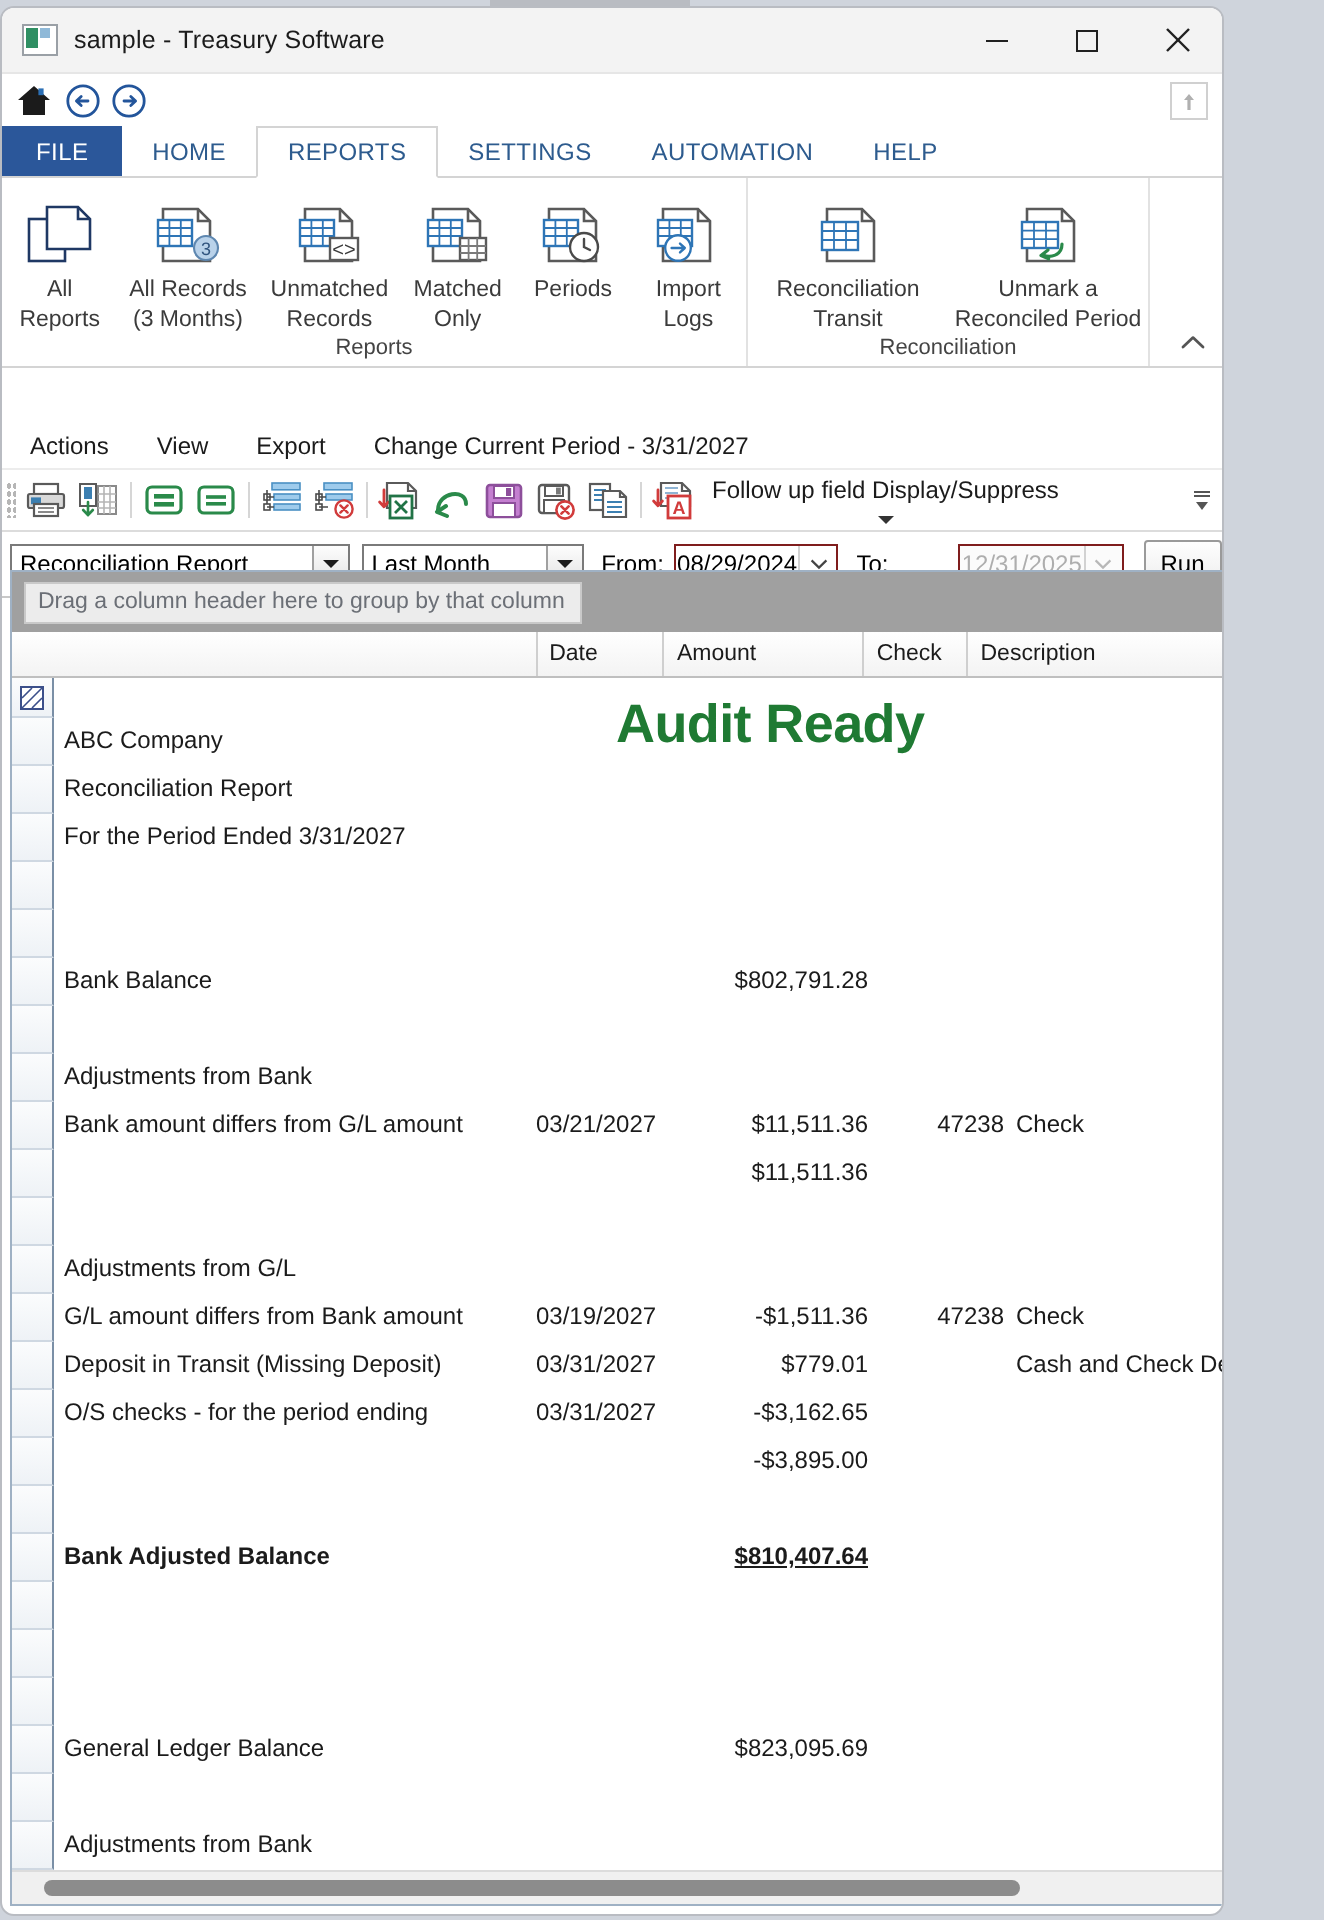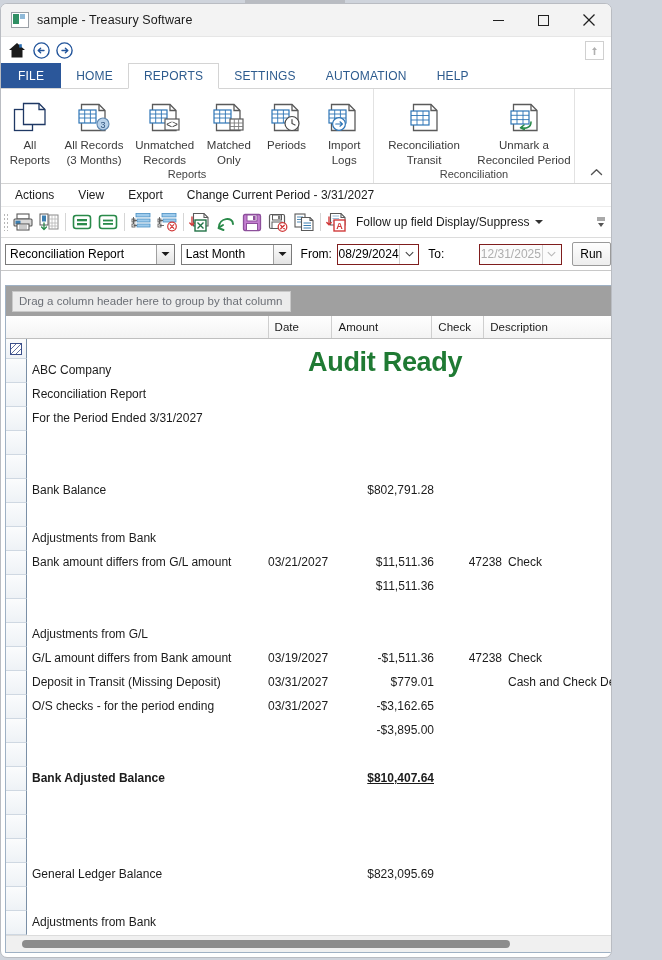--- a/index.html
+++ b/index.html
@@ -137,20 +137,21 @@
   .ribbon-collapse {
     position: absolute; right: 8px; bottom: 4px;
     color: #555; font-size: 11px;
   }
   
   .menustrip {
     height: 22px; background: #ffffff;
     display: flex; align-items: center;
     font-size: 12px; color: #1b1b1b;
     border-bottom: 1px solid #ececec;
+    margin-top: 28px;
   }
   .menuitem { padding: 0 12px; }
   .menuitem.first { padding-left: 14px; }
   
   .toolstrip {
     height: 30px;
     background: #ffffff;
     display: flex; align-items: center;
     border-bottom: 1px solid #dcdcdc;
     position: relative;
@@ -160,21 +161,21 @@
     background-image: radial-gradient(#b6b6b6 1px, transparent 1px);
     background-size: 3px 4px;
   }
   .tbtn {
     width: 26px; height: 26px;
     display: flex; align-items: center; justify-content: center;
   }
   .tsep { width: 1px; height: 18px; background: #d6d6d6; margin: 0 3px; }
   .followup {
     font-size: 12px; color: #1b1b1b;
-    margin-left: 6px; display: flex; align-items: center; gap: 6px;
+    margin-left: 6px; display: flex; align-items: center; gap: 6px; flex-direction: column;
   }
   .caret-down {
     width: 0; height: 0;
     border-left: 4px solid transparent;
     border-right: 4px solid transparent;
     border-top: 4px solid #333;
   }
   .toolstrip-overflow {
     position: absolute; right: 4px; top: 4px;
     width: 12px; height: 22px;

